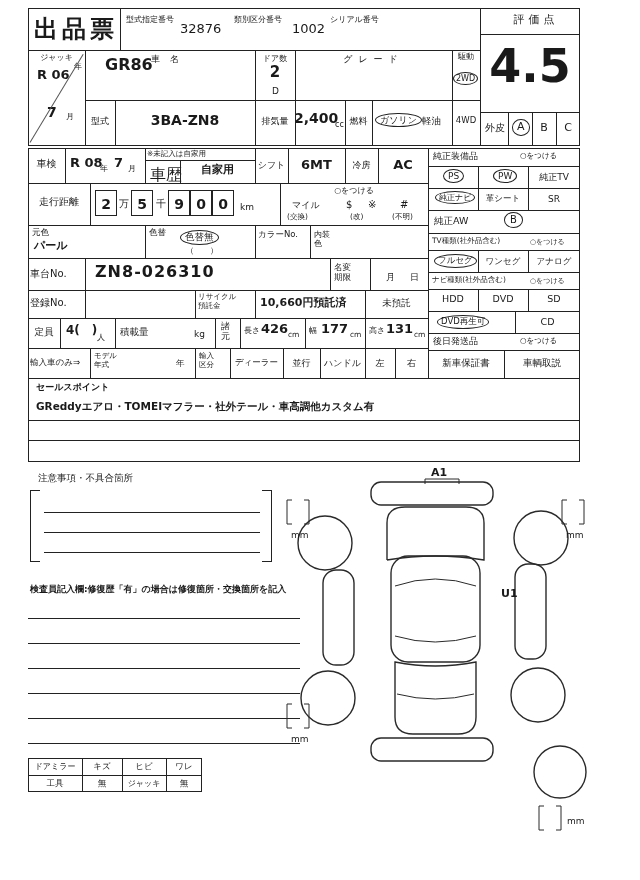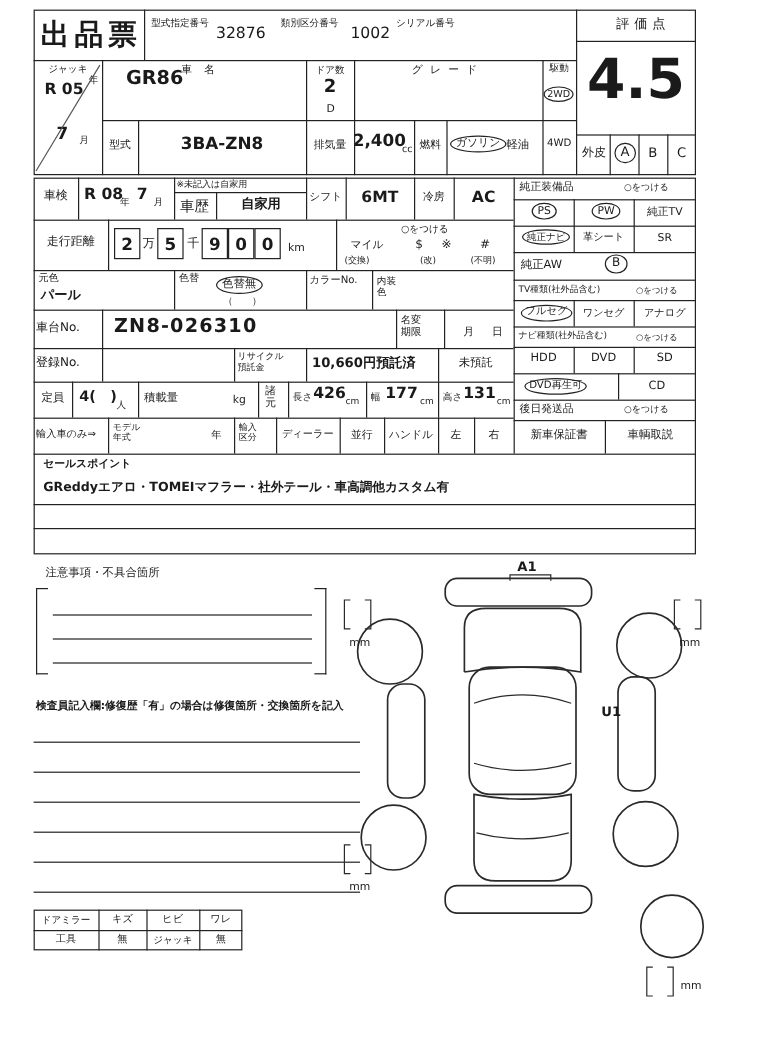--- a/index.html
+++ b/index.html
@@ -37,21 +37,21 @@
 
   <div class="t ctr" style="left:480px;top:14px;width:112px;font-size:11px;letter-spacing:4px">評価点</div>
   <div class="t ctr b" style="left:480px;top:40px;width:100px;font-size:46px">4.5</div>
   <div class="t" style="left:485px;top:122px;font-size:10px">外皮</div>
   <span class="t circ" style="left:512px;top:119px;font-size:11px">A</span>
   <div class="t ctr" style="left:532px;top:122px;width:24px;font-size:11px">B</div>
   <div class="t ctr" style="left:556px;top:122px;width:24px;font-size:11px">C</div>
 
   <div class="t ctr" style="left:28px;top:53px;width:57px;font-size:8px">ジャッキ</div>
   <div class="t" style="left:74px;top:62px;font-size:8px">年</div>
-  <div class="t" style="left:37px;top:68px;font-size:13px;font-weight:600">R 05</div>
+  <div class="t" style="left:37px;top:68px;font-size:13px;font-weight:600">R 06</div>
   <div class="t" style="left:47px;top:104px;font-size:14px;font-weight:600">7</div>
   <div class="t" style="left:66px;top:112px;font-size:8px">月</div>
   <i class="diag" style="left:30px;top:142px;width:103px;transform:rotate(-58.9deg)"></i>
 
   <div class="t ctr" style="left:85px;top:54px;width:170px;font-size:9px;letter-spacing:10px">車名</div>
   <div class="t b" style="left:105px;top:56px;font-size:16px">GR86</div>
   <div class="t ctr" style="left:255px;top:54px;width:40px;font-size:8px">ドア数</div>
   <div class="t ctr" style="left:255px;top:64px;width:40px;font-size:15px;font-weight:600">2</div>
   <div class="t" style="left:272px;top:86px;font-size:9px">D</div>
   <div class="t ctr" style="left:295px;top:54px;width:157px;font-size:9px;letter-spacing:6px">グレード</div>
@@ -84,21 +84,21 @@
   <i class="vl" style="left:115px;top:100px;height:46px"></i>
   <i class="vl" style="left:345px;top:100px;height:46px"></i>
   <i class="vl" style="left:372px;top:100px;height:46px"></i>
 
   <div class="t ctr" style="left:28px;top:158px;width:37px;font-size:10px">車検</div>
   <div class="t" style="left:70px;top:156px;font-size:13px;font-weight:600">R 08</div>
   <div class="t" style="left:100px;top:164px;font-size:8px">年</div>
   <div class="t" style="left:114px;top:156px;font-size:13px;font-weight:600">7</div>
   <div class="t" style="left:128px;top:164px;font-size:8px">月</div>
   <div class="t" style="left:147px;top:150px;font-size:7.5px">※未記入は自家用</div>
-  <div class="t" style="left:150px;top:166px;font-size:12px">車歴</div>
+  <div class="t" style="left:150px;top:166px;font-size:16px">車歴</div>
   <div class="t ctr" style="left:180px;top:164px;width:75px;font-size:11px;font-weight:600">自家用</div>
   <div class="t ctr" style="left:255px;top:160px;width:33px;font-size:9px">シフト</div>
   <div class="t ctr" style="left:288px;top:158px;width:57px;font-size:13px;font-weight:600">6MT</div>
   <div class="t ctr" style="left:345px;top:160px;width:33px;font-size:9px">冷房</div>
   <div class="t ctr" style="left:378px;top:158px;width:50px;font-size:13px;font-weight:600">AC</div>
 
   <div class="t ctr" style="left:28px;top:196px;width:62px;font-size:10px">走行距離</div>
   <div class="dbox" style="left:95px;top:190px">2</div>
   <div class="t" style="left:119px;top:198px;font-size:10px">万</div>
   <div class="dbox" style="left:131px;top:190px">5</div>

